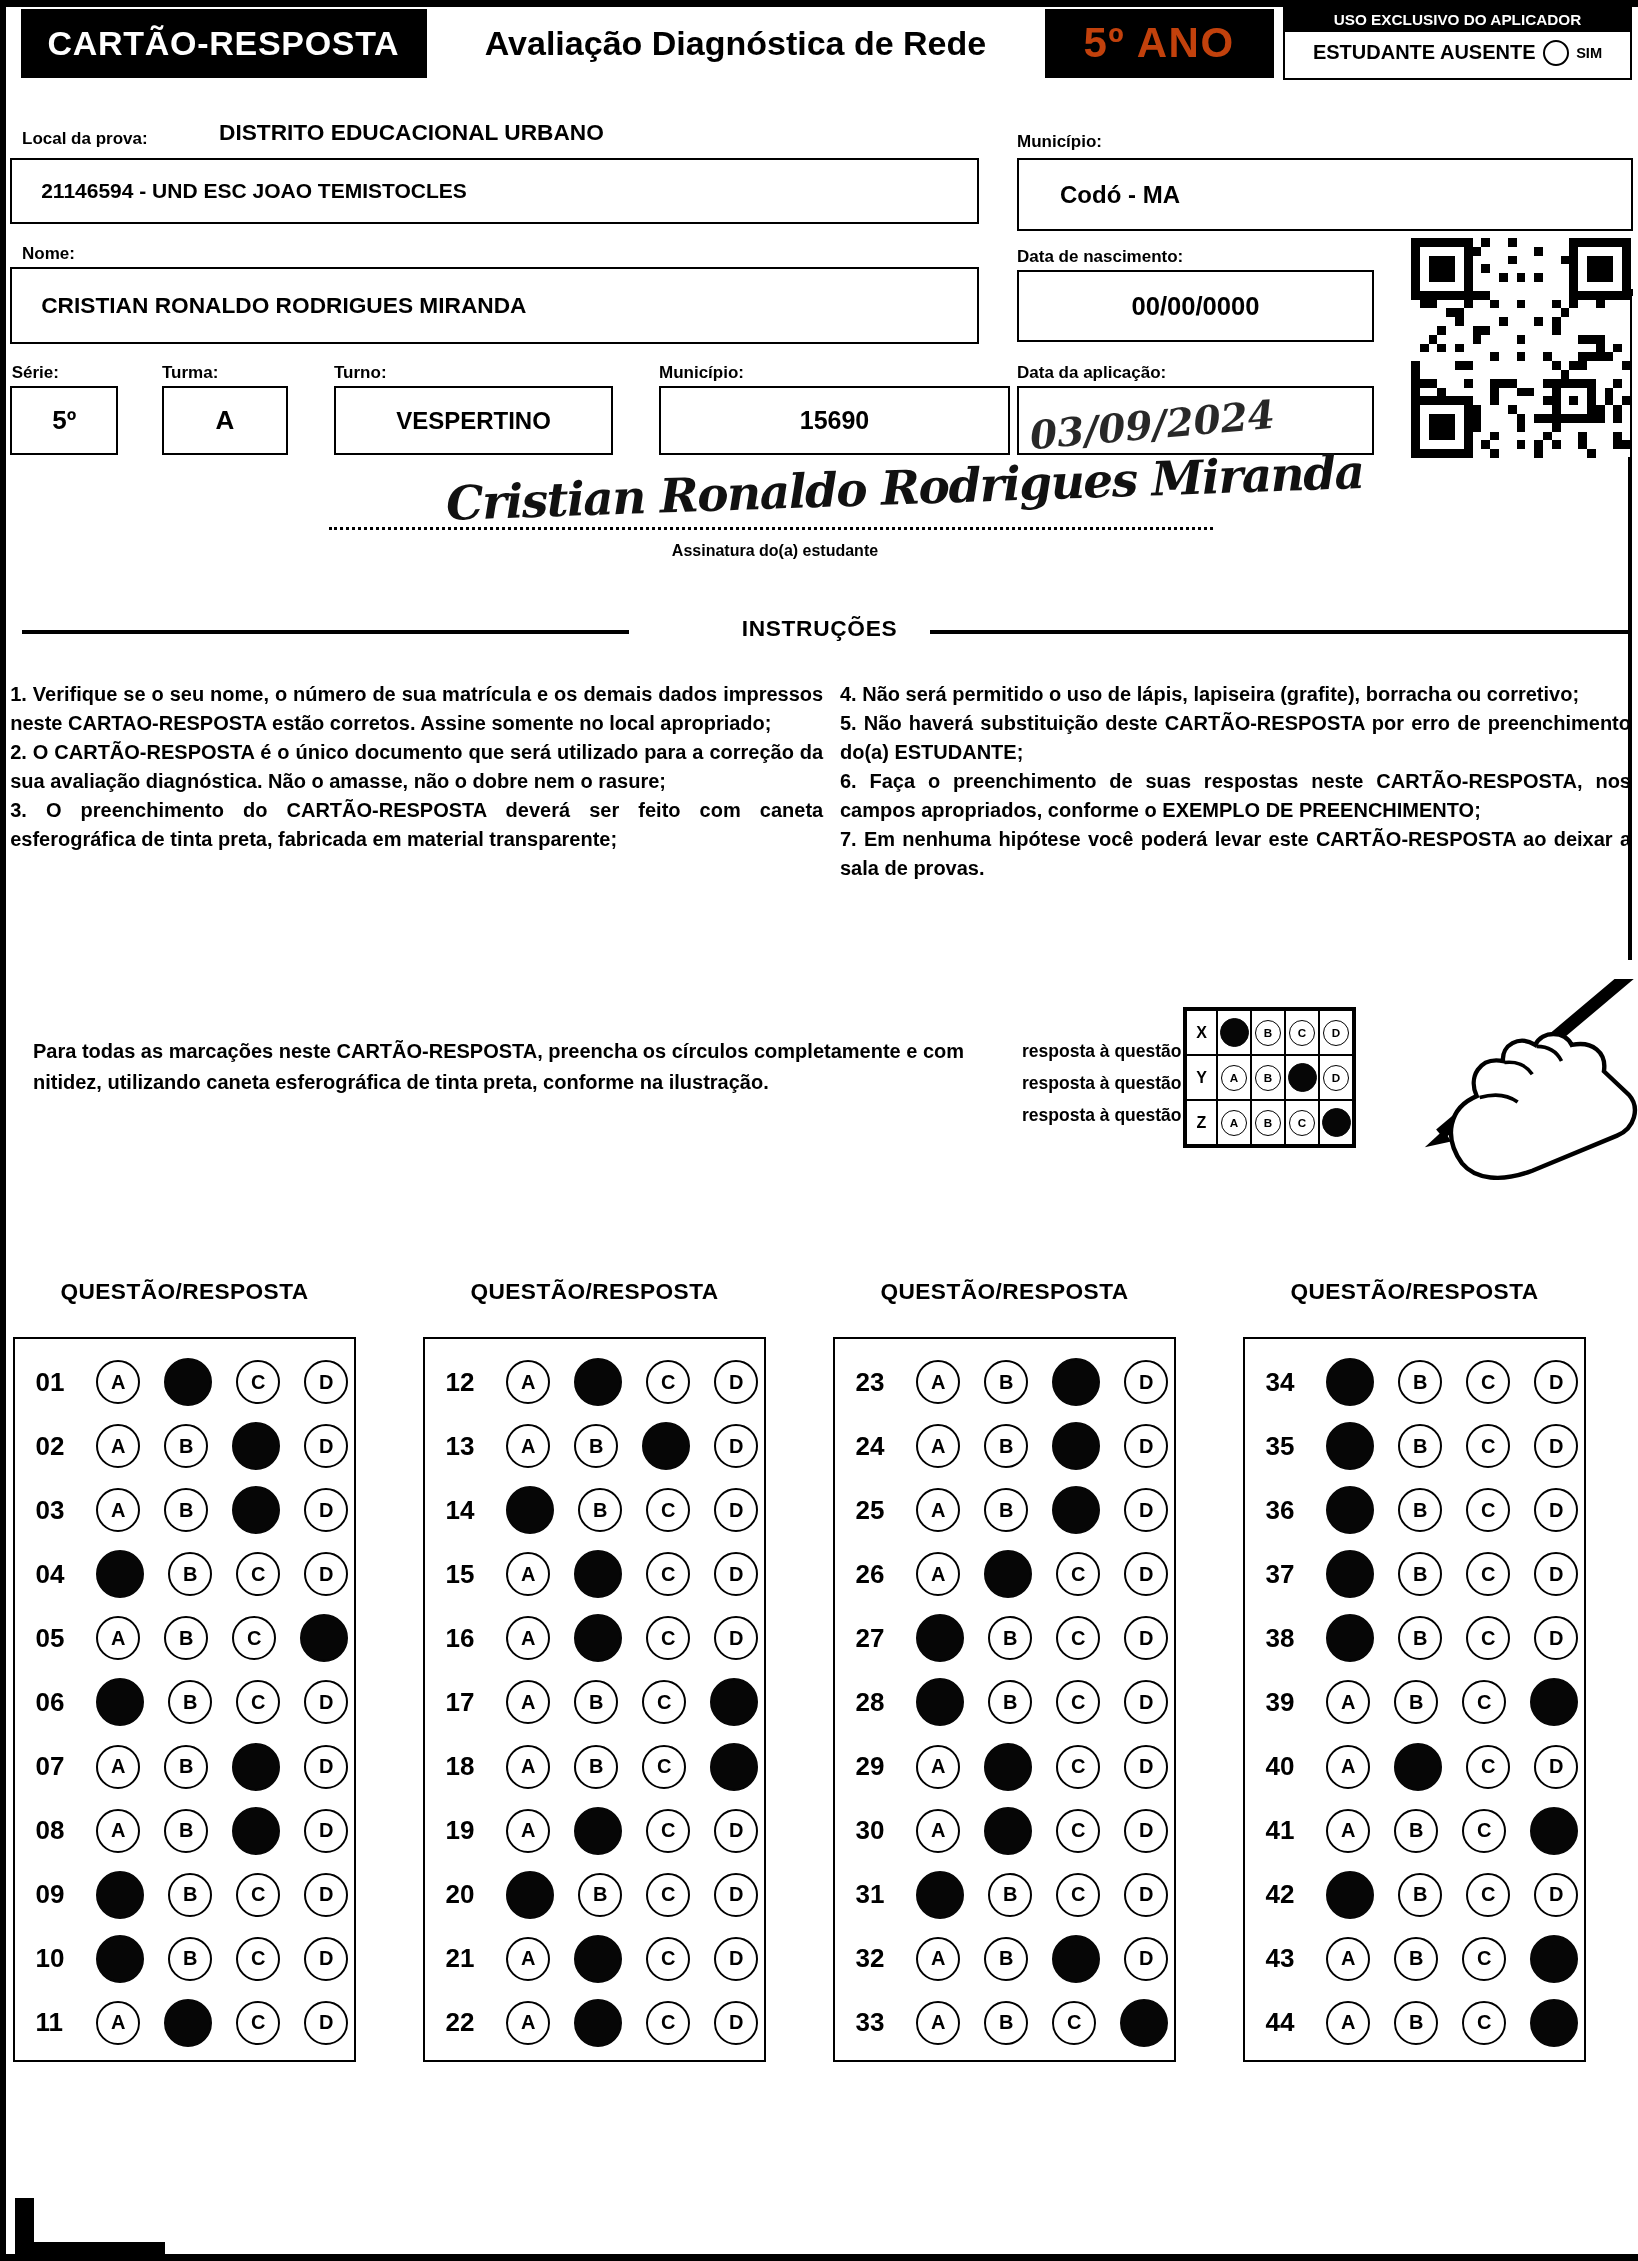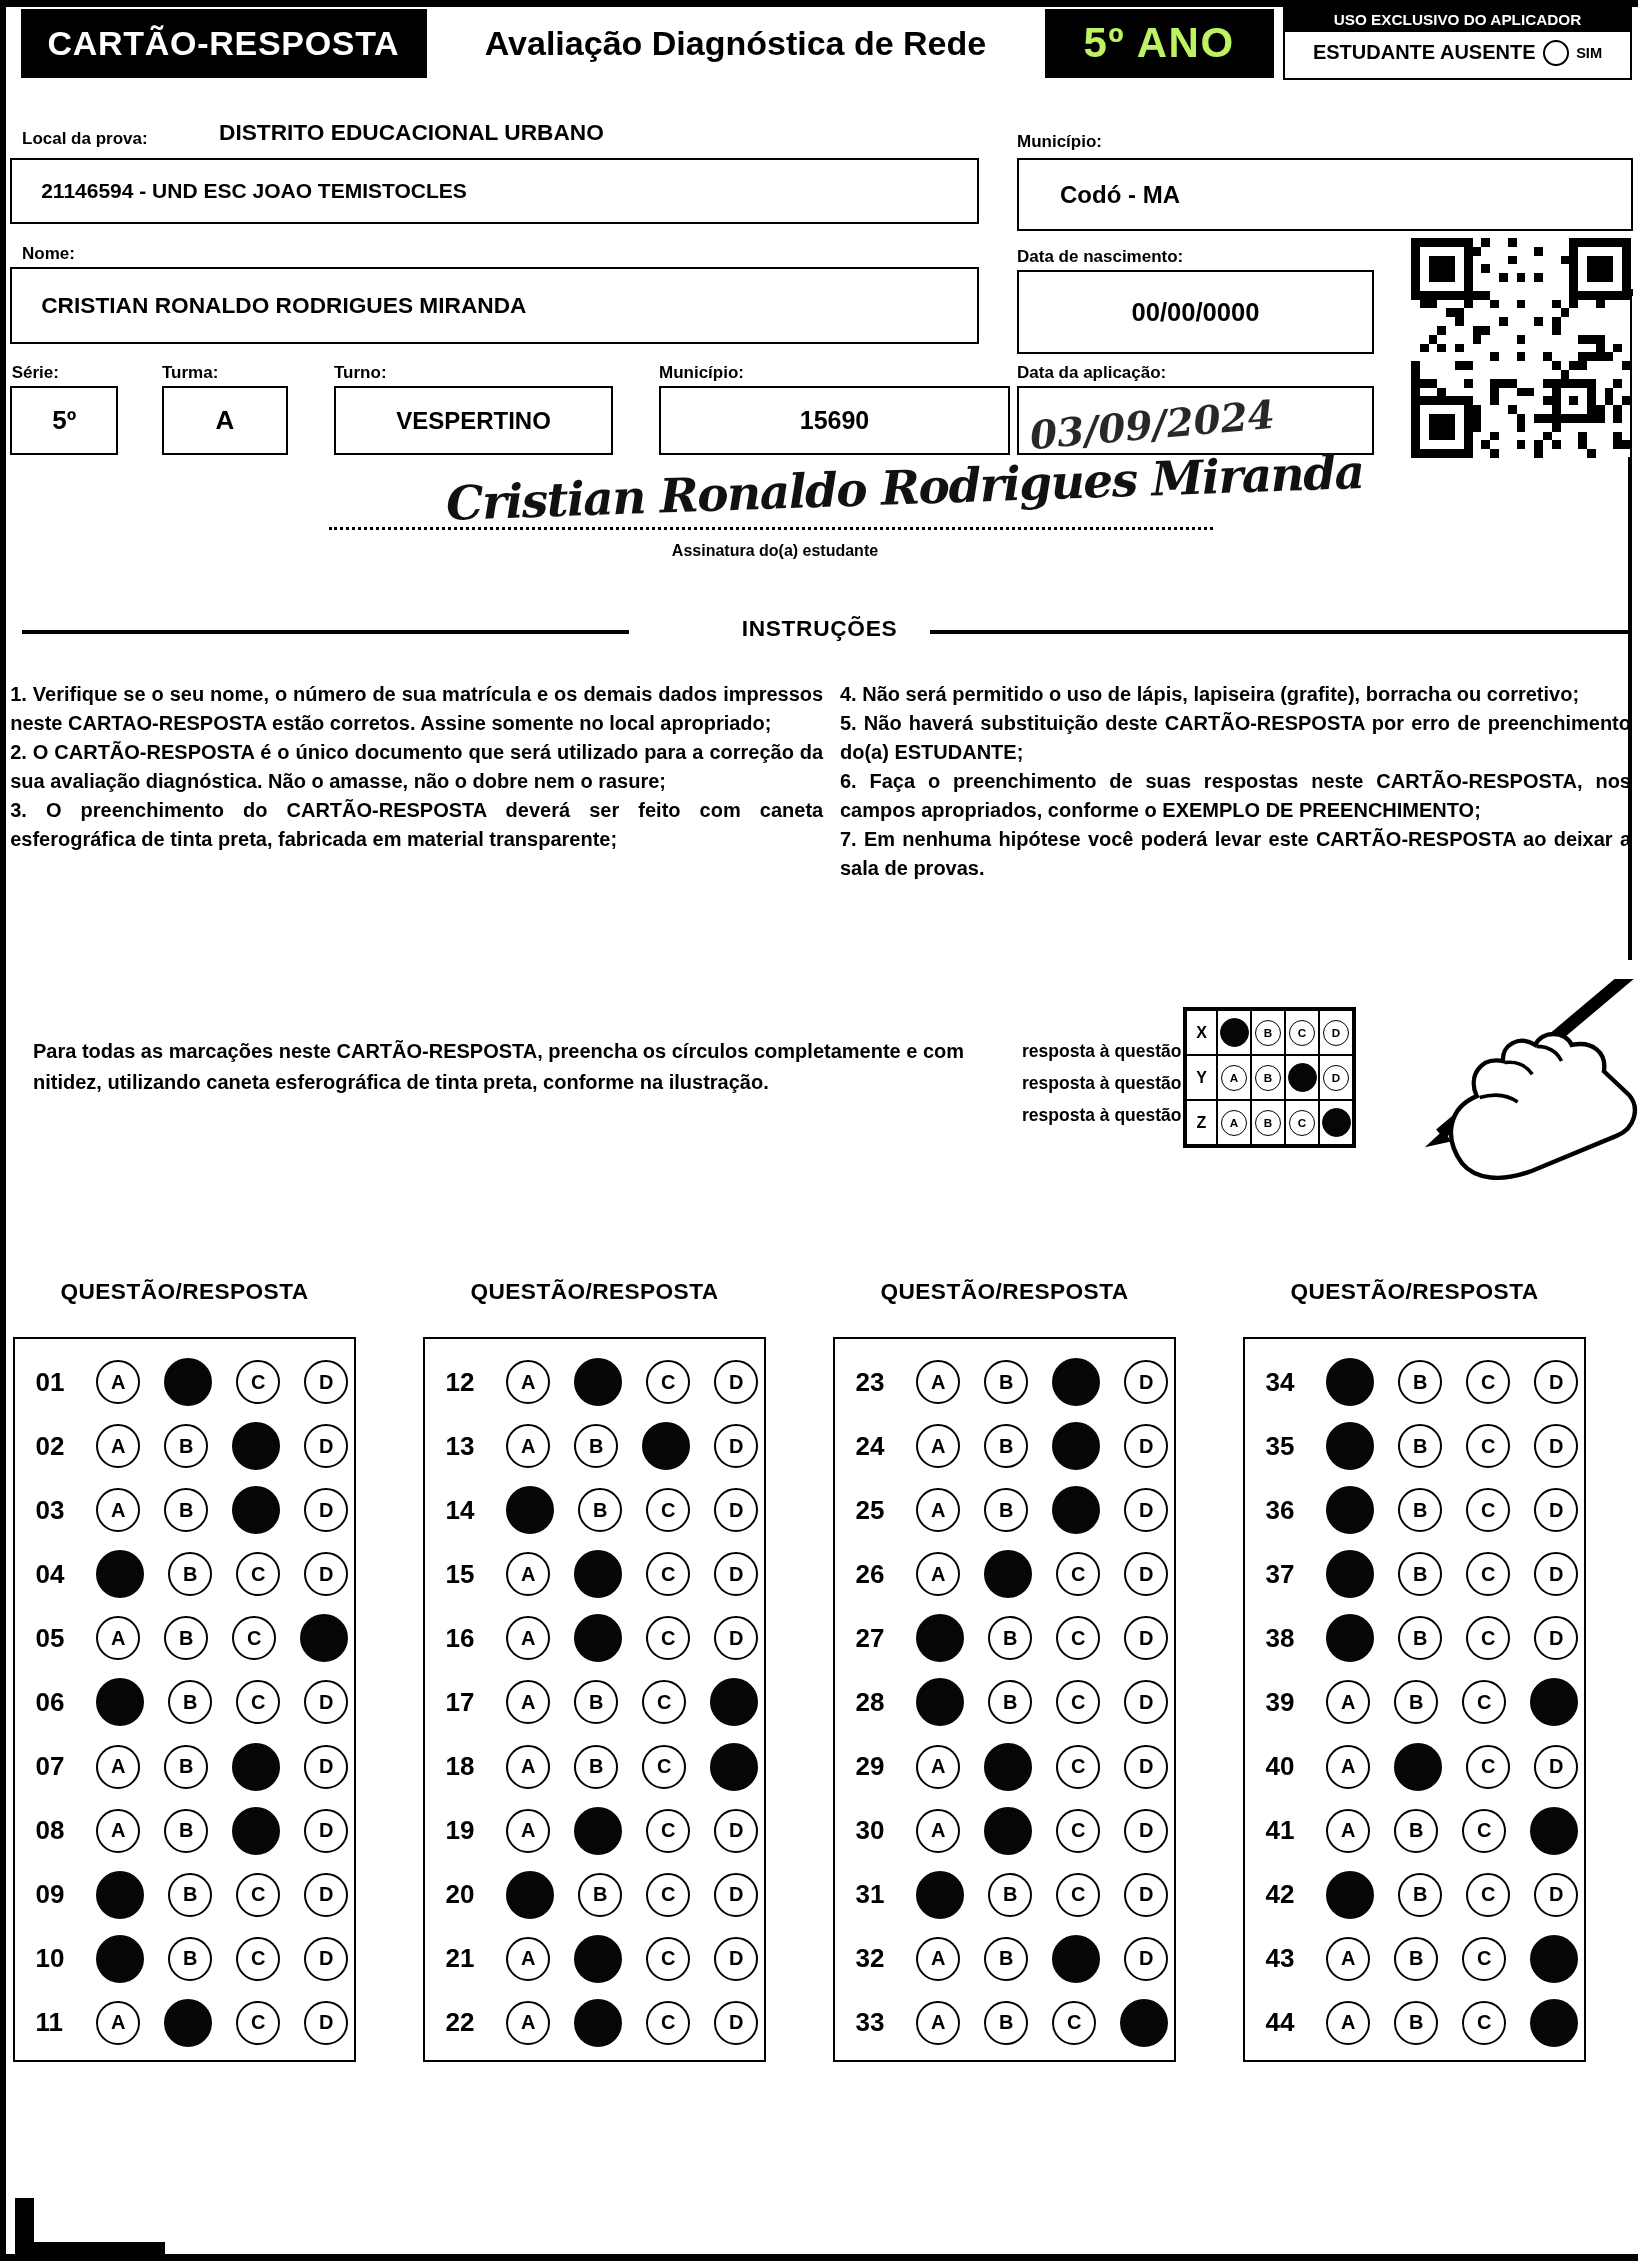--- a/index.html
+++ b/index.html
@@ -6,21 +6,21 @@
   .page{position:relative;width:1639px;height:2261px;background:#fff;
         font-family:"Liberation Sans",sans-serif;color:#000;overflow:hidden;}
   .bar{position:absolute;background:#000;}
   
   .hdr{position:absolute;left:20.5px;top:8.8px;width:1253px;height:69px;background:#000;display:flex;}
   .hdr-title{width:406px;display:flex;align-items:center;justify-content:center;
              color:#fff;font-weight:700;font-size:34px;letter-spacing:0.7px;}
   .hdr-exam{flex:1;background:#fff;display:flex;align-items:center;justify-content:center;
             font-weight:700;font-size:34px;}
   .hdr-grade{width:229px;display:flex;align-items:center;justify-content:center;
-             color:#bef264;font-weight:700;font-size:42px;letter-spacing:1.5px;}
+             color:#c2410c;font-weight:700;font-size:42px;letter-spacing:1.5px;}
   .applicator{position:absolute;left:1283px;top:7.3px;width:349px;height:73px;
               border:2.9px solid #000;background:#fff;box-sizing:border-box;}
   .app-hd{background:#000;color:#fff;text-align:center;font-weight:700;font-size:15.3px;padding:2.2px 0 2.9px;}
   .app-bd{display:flex;align-items:center;justify-content:center;gap:7.3px;height:41px;
           font-weight:700;font-size:20px;}
   .circle{width:26px;height:26px;border:2.2px solid #000;border-radius:50%;box-sizing:border-box;background:#fff;}
   
   .lbl{position:absolute;font-weight:700;font-size:17px;}
   .fbox{position:absolute;border:2.9px solid #000;box-sizing:border-box;background:#fff;
         display:flex;align-items:center;font-weight:700;}
@@ -113,21 +113,21 @@
   <div class="fbox" style="left:1017px;top:158px;width:616px;height:73px;font-size:24px;padding-left:41px;">
     <span>Codó - MA</span>
   </div>
 
   <div class="lbl" style="left:22px;top:244px;">Nome:</div>
   <div class="fbox pad" style="left:10.2px;top:267px;width:969px;height:77px;font-size:22.7px;">
     <span>CRISTIAN RONALDO RODRIGUES MIRANDA</span>
   </div>
 
   <div class="lbl" style="left:1017px;top:247px;">Data de nascimento:</div>
-  <div class="fbox center" style="left:1017px;top:270px;width:357px;height:84px;font-size:25.6px;">
+  <div class="fbox center" style="left:1017px;top:270px;width:357px;height:72px;font-size:25.6px;">
     <span>00/00/0000</span>
   </div>
 
   <div class="qr">
       <div class="dark"></div>
       <div class="dark"></div>
       <div class="dark"></div>
       <div class="dark"></div>
       <div class="dark"></div>
       <div class="dark"></div>

